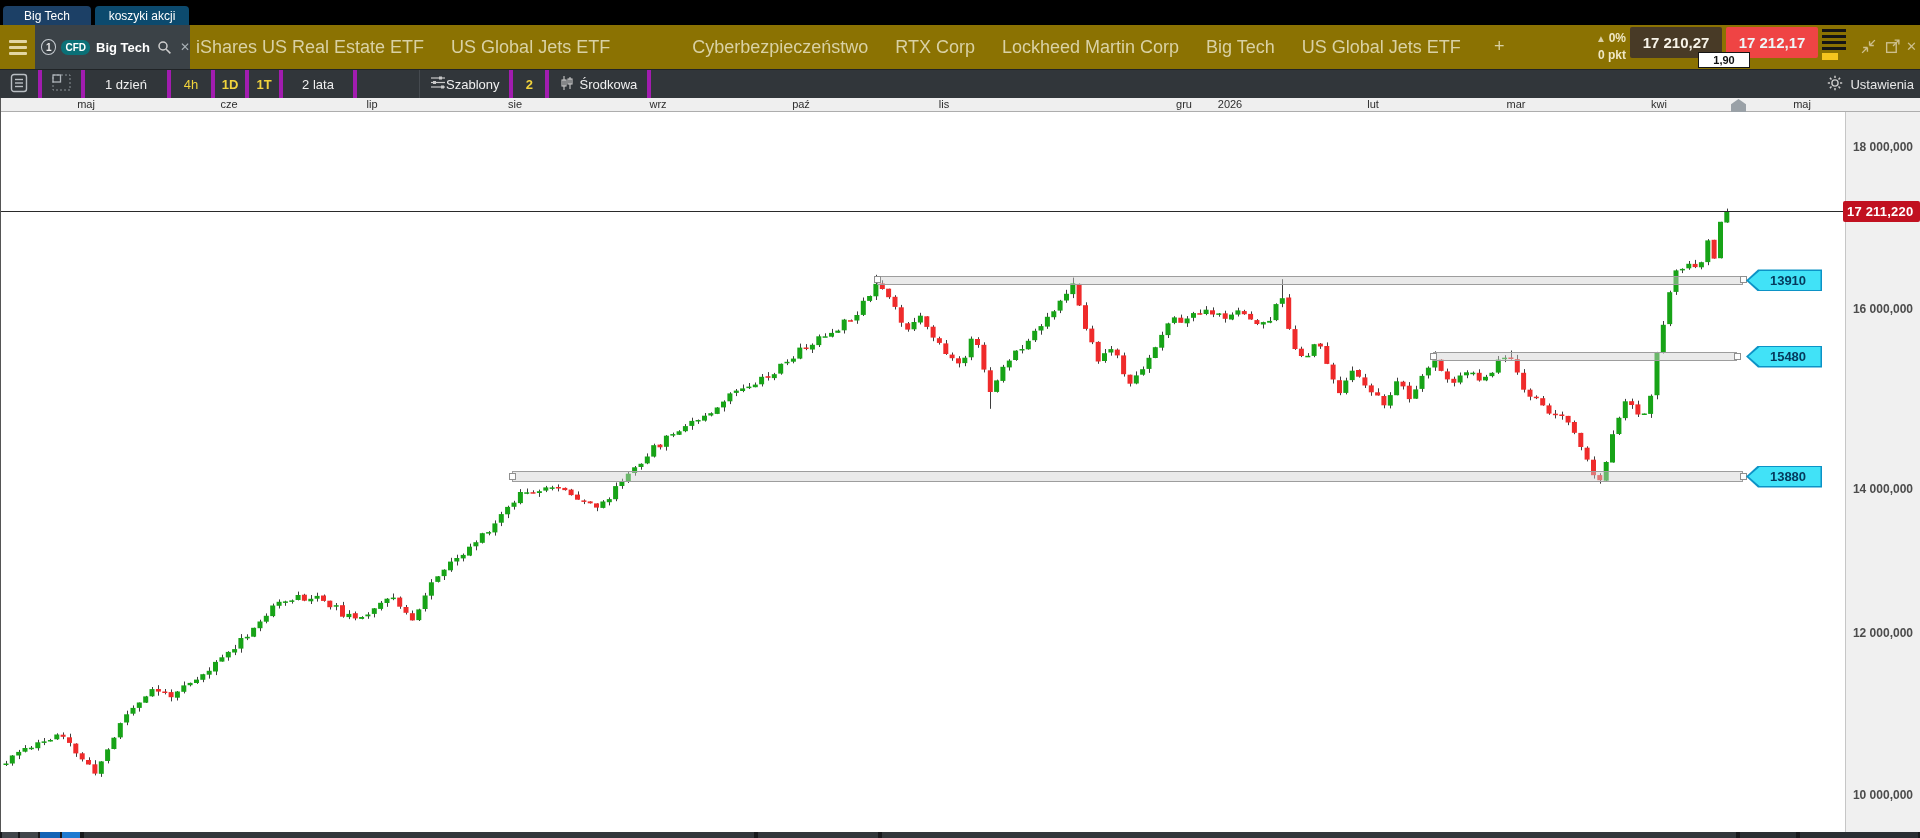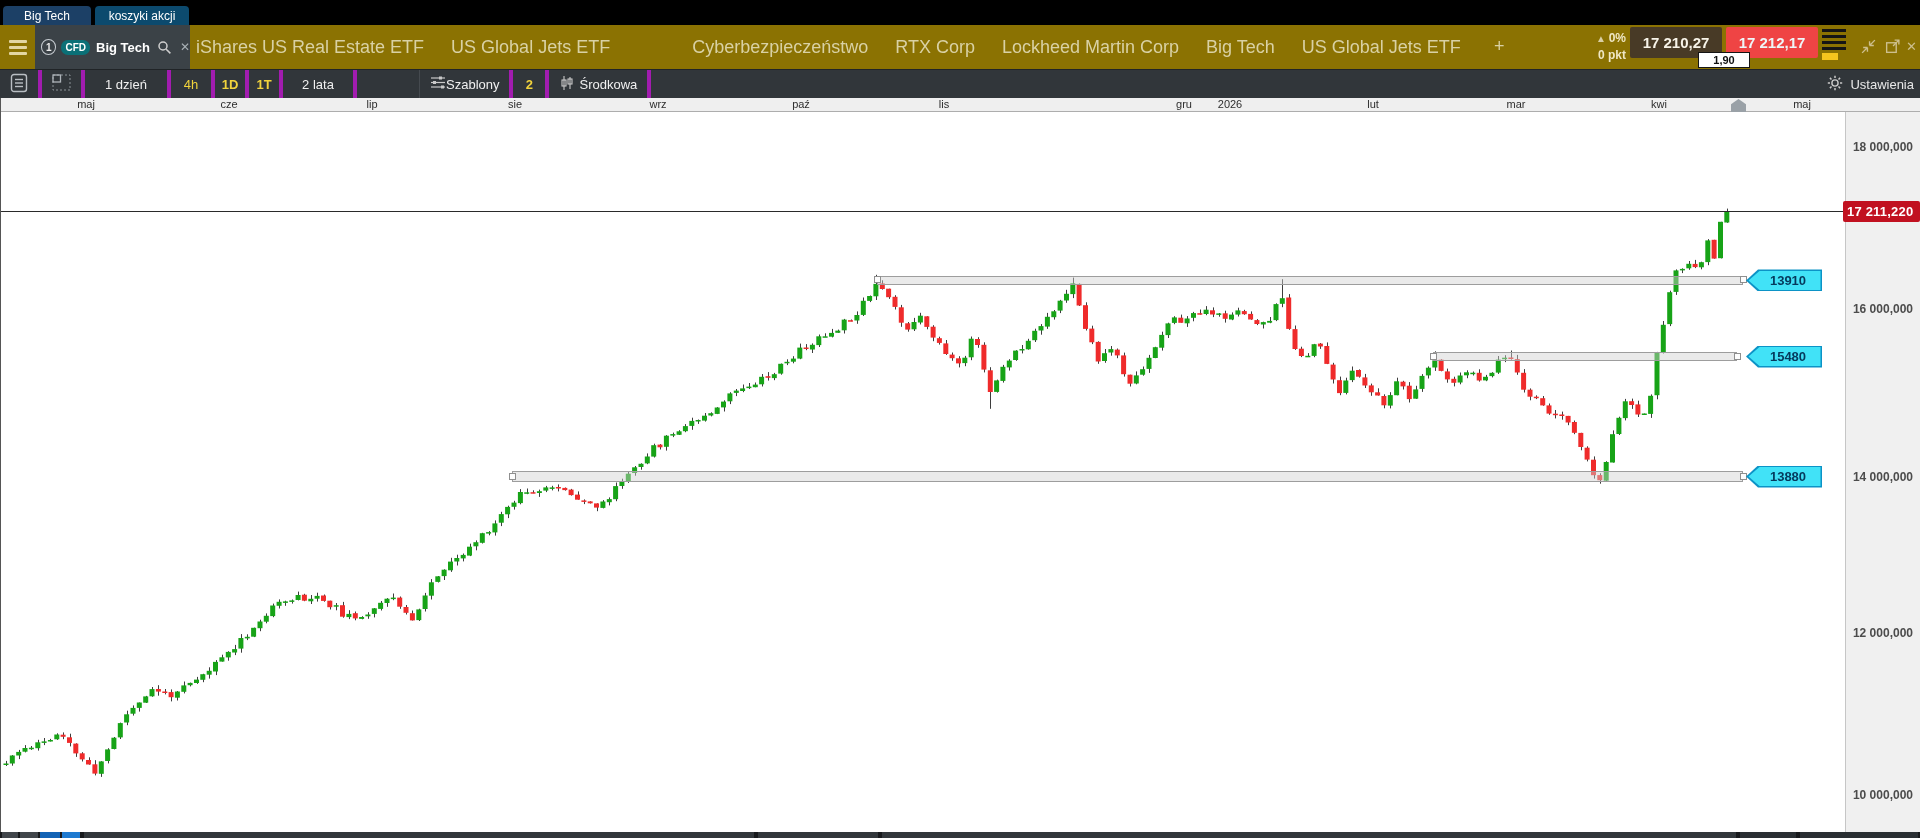--- a/index.html
+++ b/index.html
@@ -219,21 +219,21 @@
         </svg>
     </span>
     <span>Ustawienia</span>
   </div>
 </div>
 
 <div id="chart-region">
   <div id="axis-col">
       <div class="ytick" style="top: 42px;">18 000,000</div>
       <div class="ytick" style="top: 204px;">16 000,000</div>
-      <div class="ytick" style="top: 372px;">14 000,000</div>
+      <div class="ytick" style="top: 384px;">14 000,000</div>
       <div class="ytick" style="top: 528px;">12 000,000</div>
       <div class="ytick" style="top: 690px;">10 000,000</div>
     </div>
   <div id="date-strip">
       <div class="xlab" style="left: 86px;">maj</div>
       <div class="xlab" style="left: 229px;">cze</div>
       <div class="xlab" style="left: 372px;">lip</div>
       <div class="xlab" style="left: 515px;">sie</div>
       <div class="xlab" style="left: 658px;">wrz</div>
       <div class="xlab" style="left: 801px;">paź</div>

